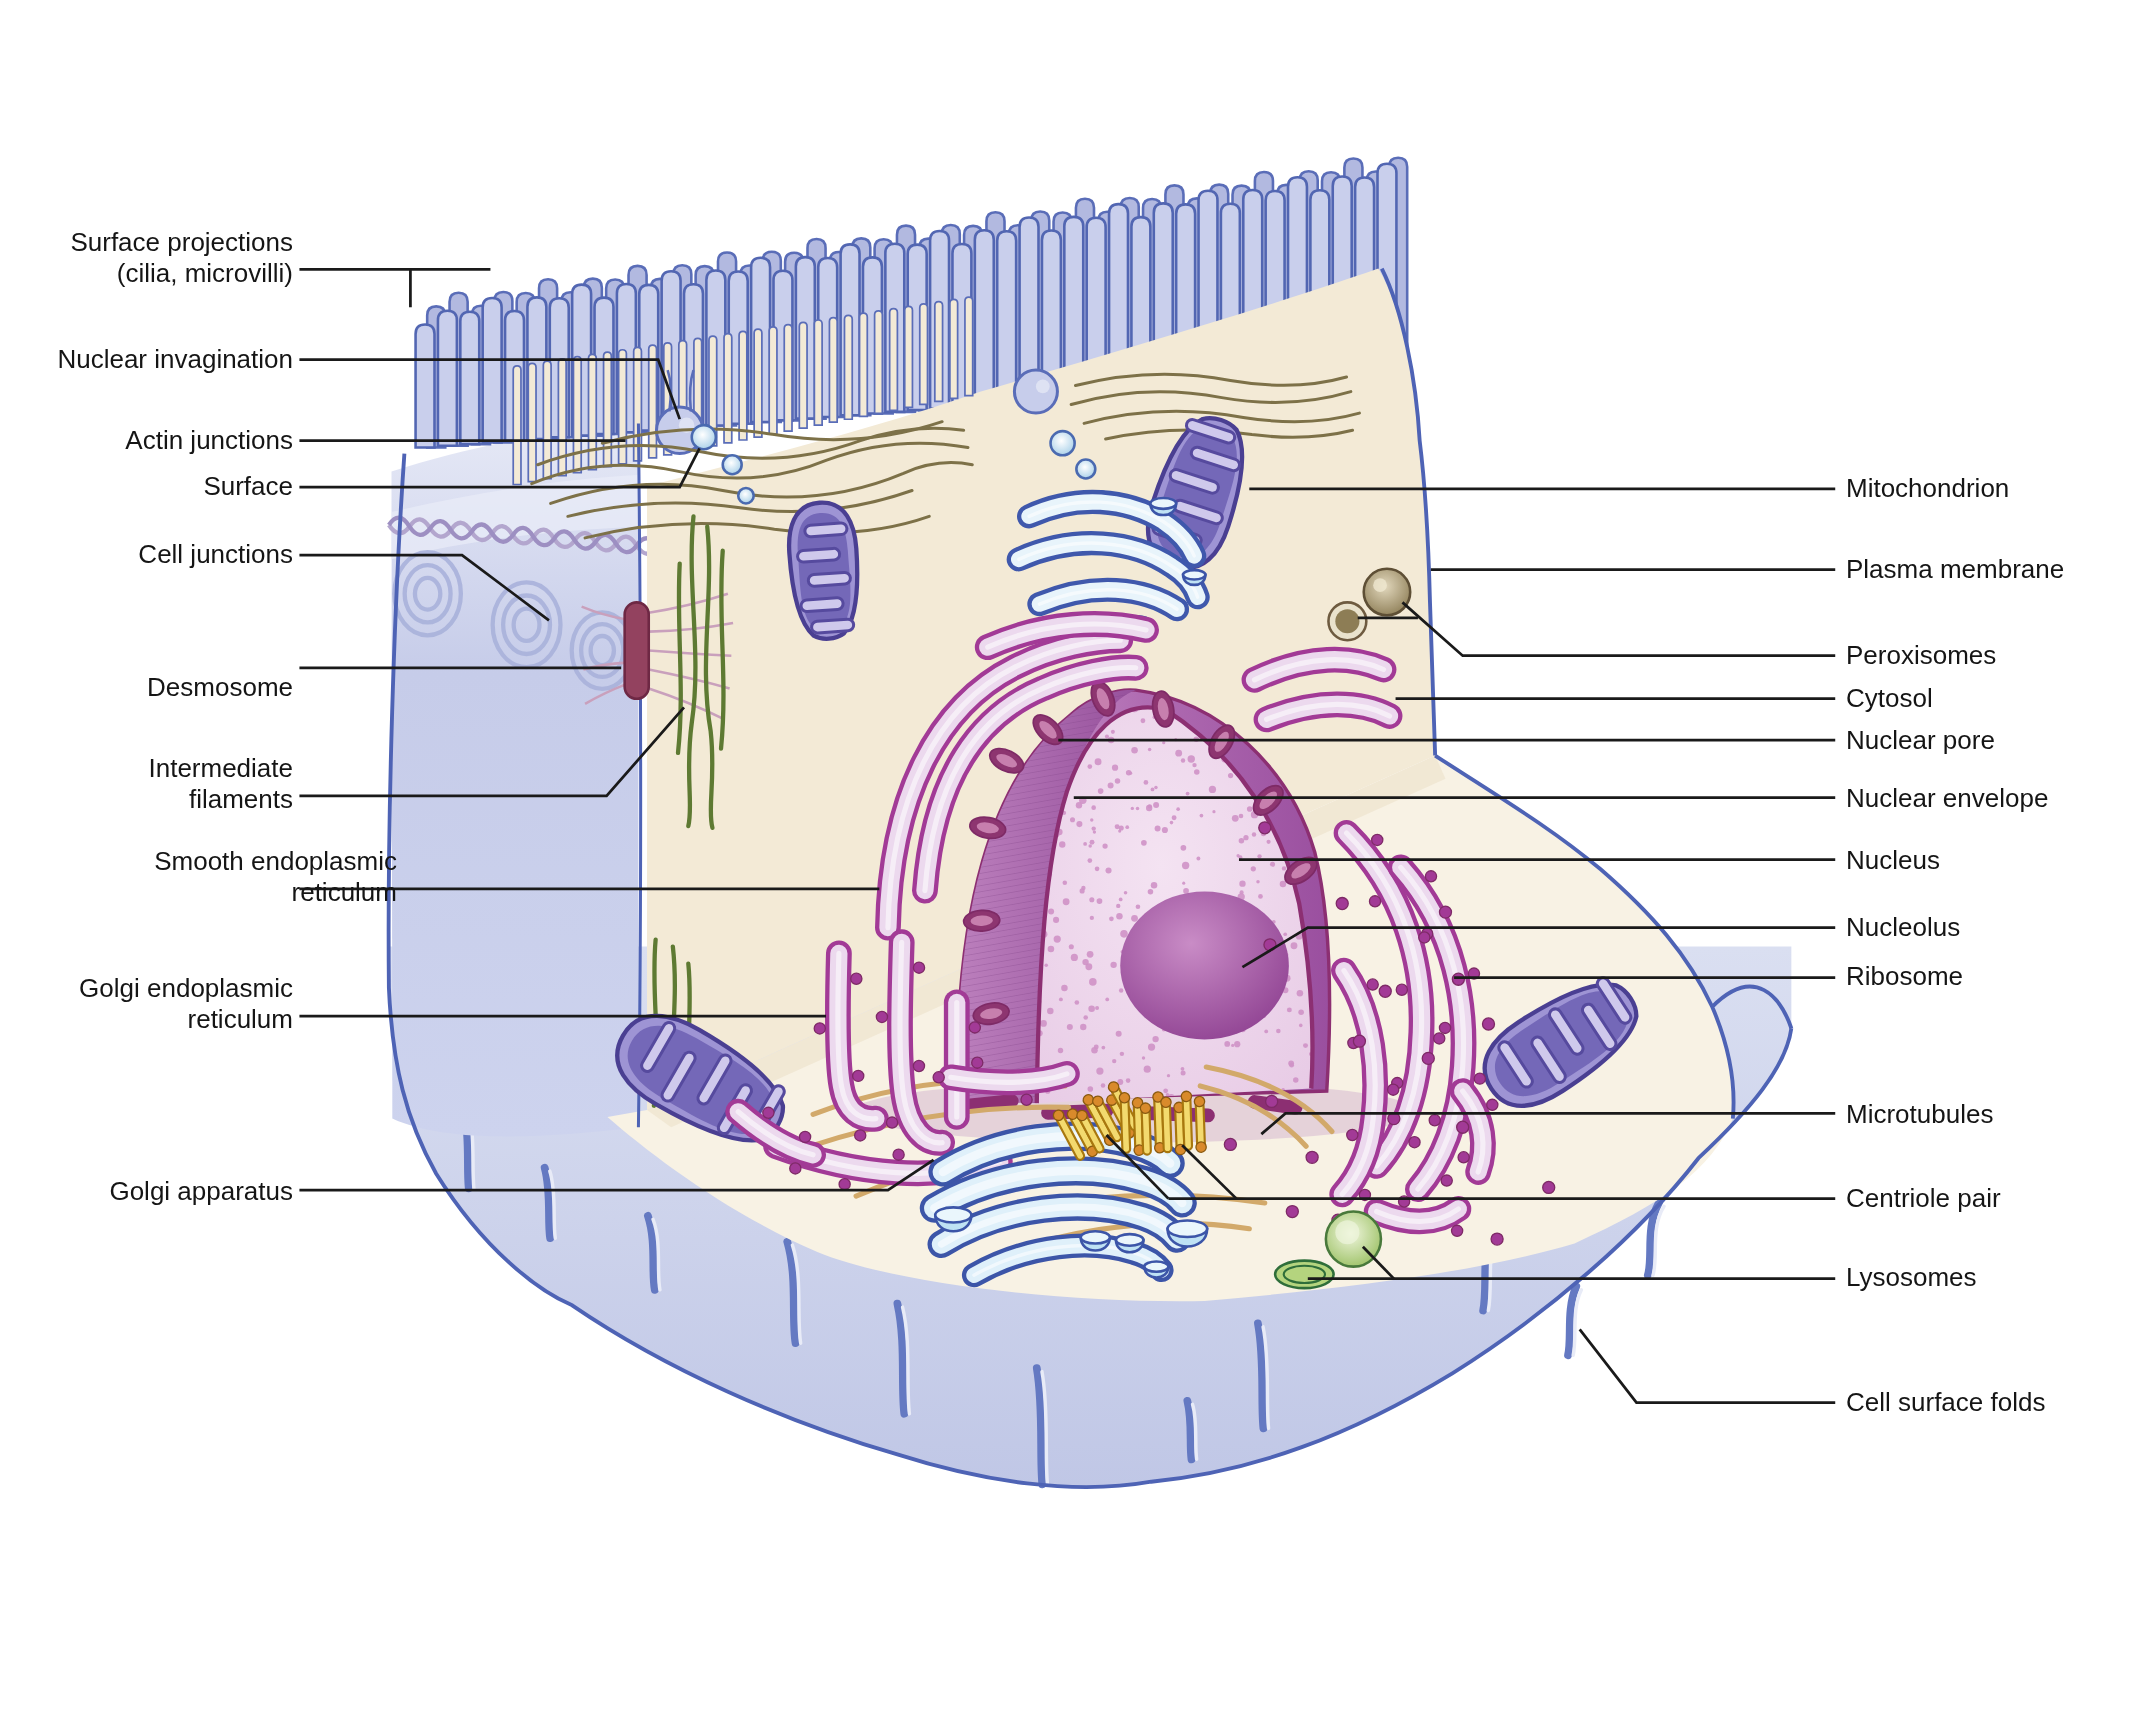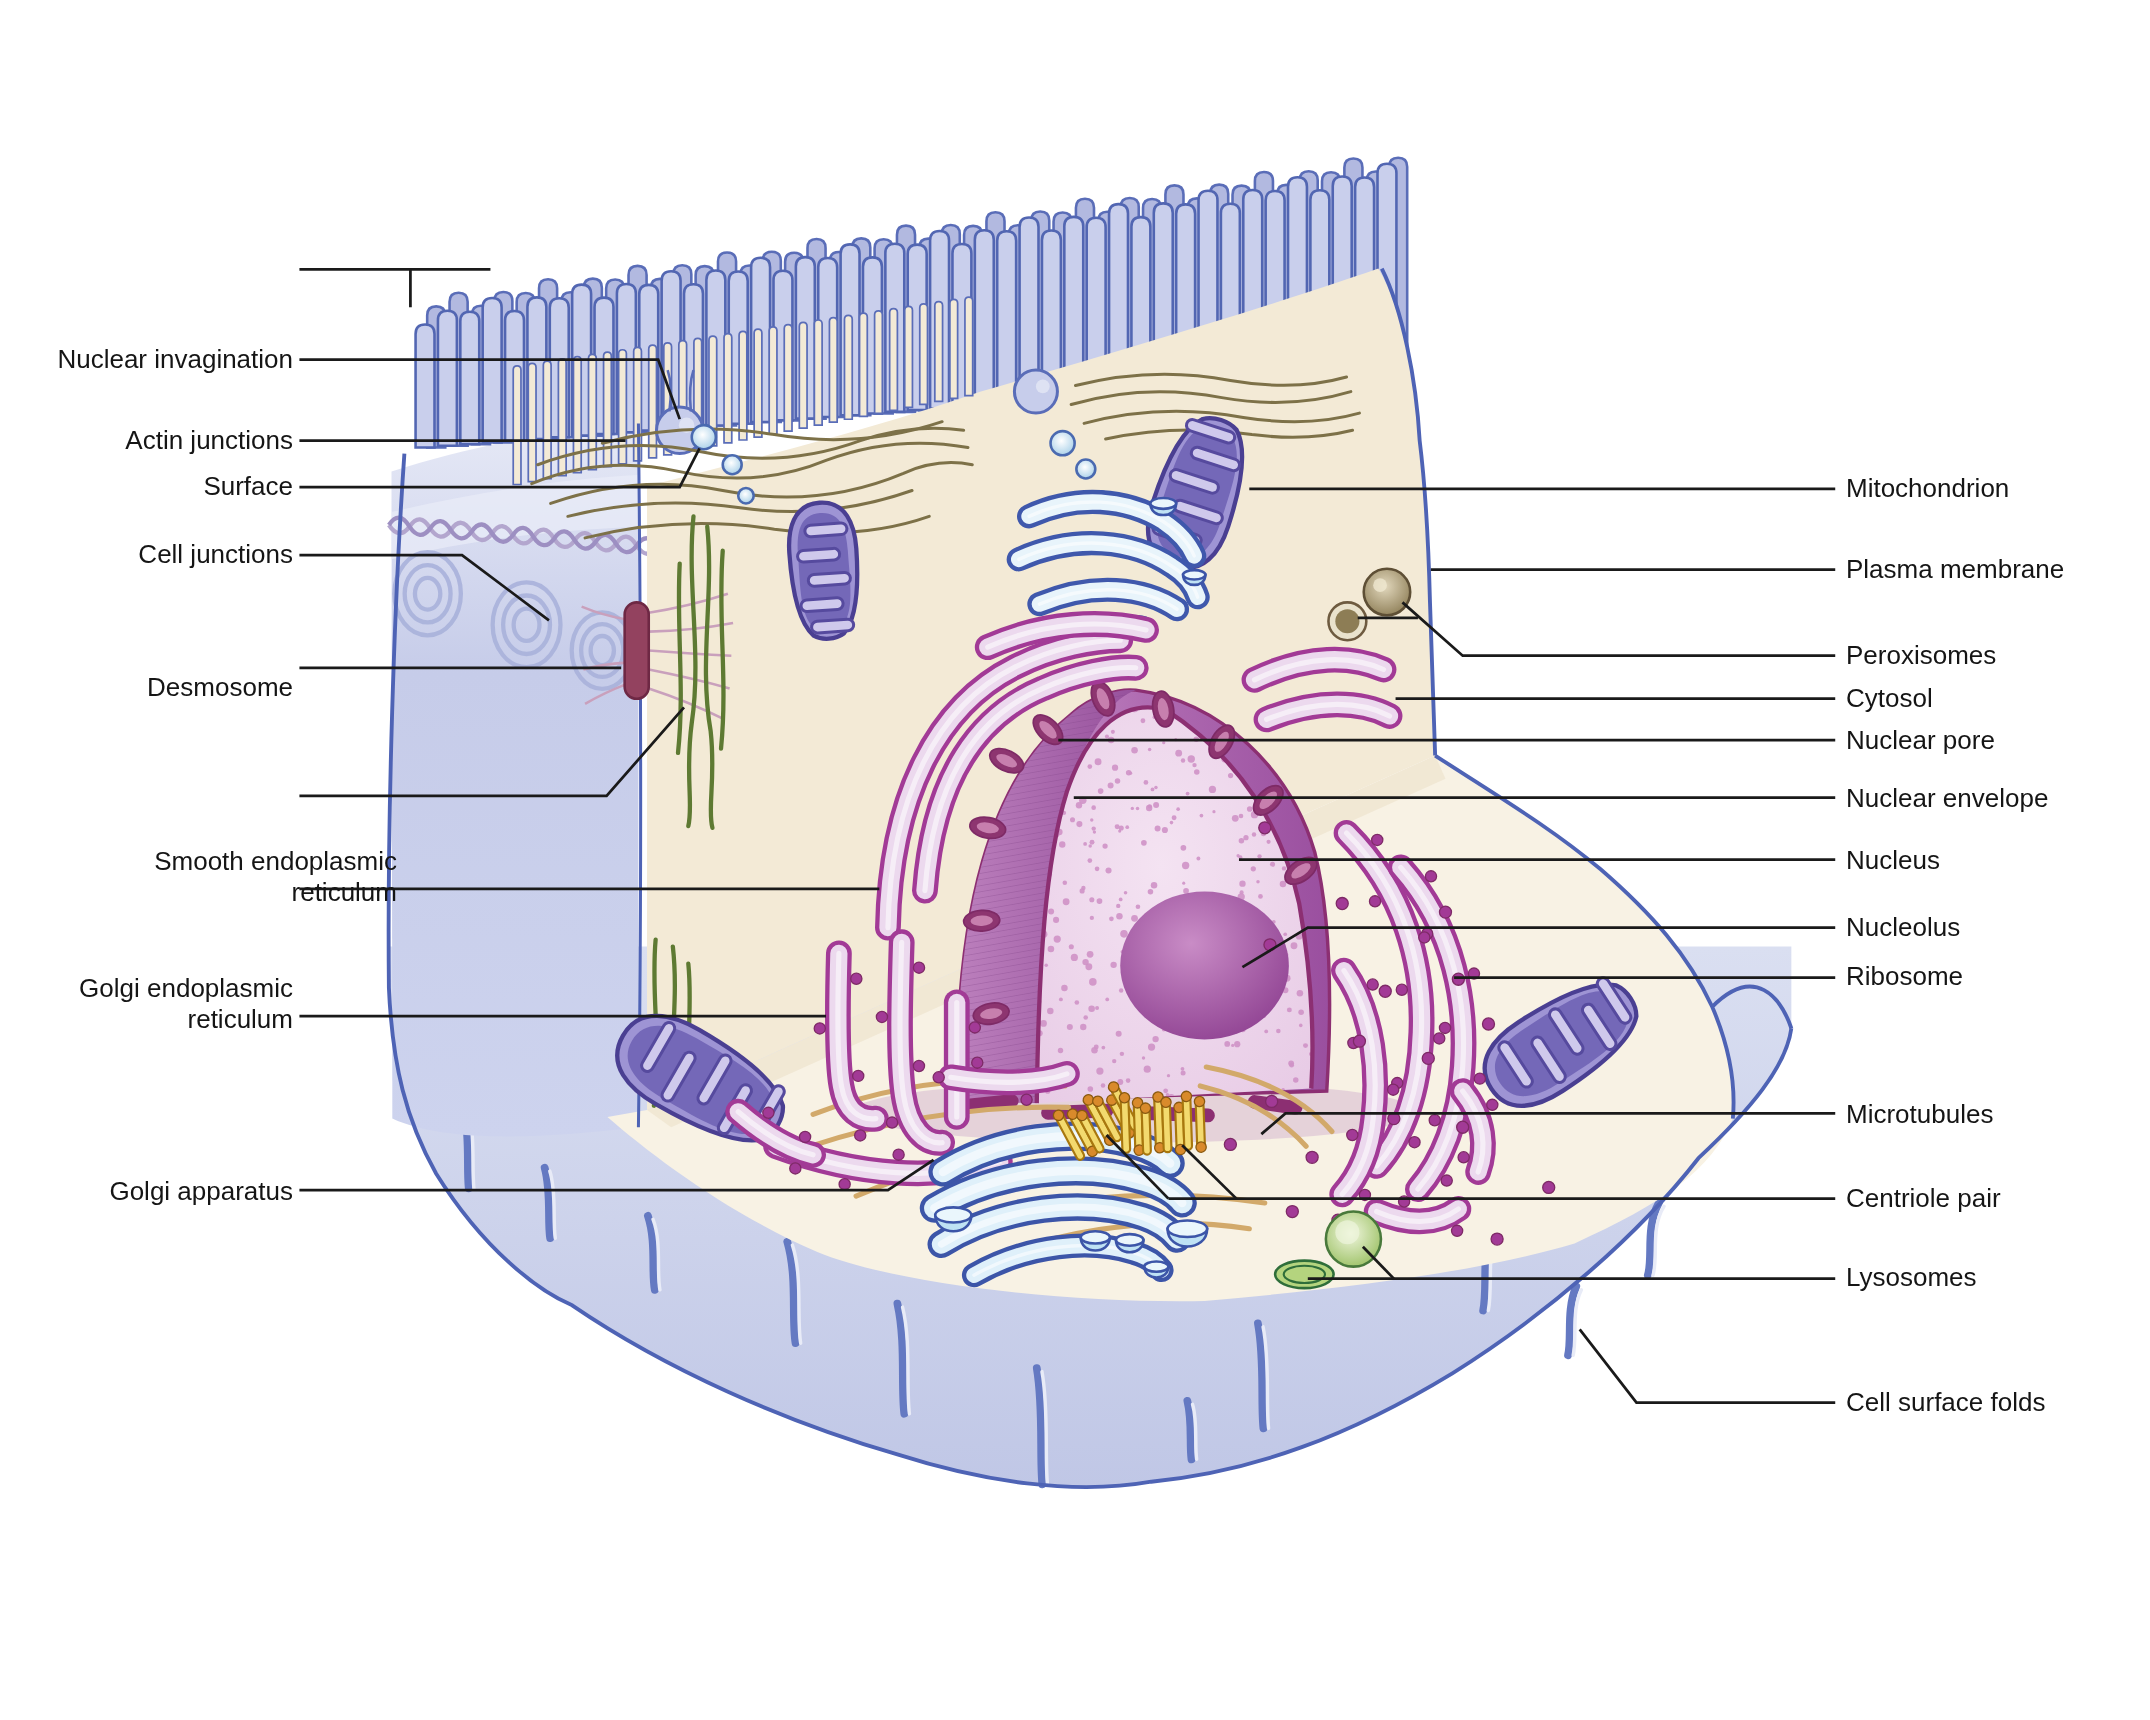--- a/index.html
+++ b/index.html
@@ -1005,25 +1005,29 @@
     <polyline points="2133,1294 1494,1294 1466,1318"></polyline>
     <polyline points="2133,1393 1358,1393"></polyline>
     <polyline points="1437,1393 1374,1331"></polyline>
     <polyline points="1358,1393 1286,1319"></polyline>
     <polyline points="2133,1486 1520,1486"></polyline>
     <polyline points="1620,1486 1584,1449"></polyline>
     <polyline points="2133,1630 1902,1630 1836,1545"></polyline>
   </g>
 </svg>
 
+<div class="lbl left" style="right:1858px;top:227px">Surface projections
+(cilia, microvilli)</div>
 <div class="lbl left" style="right:1858px;top:344px">Nuclear invagination</div>
 <div class="lbl left" style="right:1858px;top:425px">Actin junctions</div>
 <div class="lbl left" style="right:1858px;top:471px">Surface</div>
 <div class="lbl left" style="right:1858px;top:539px">Cell junctions</div>
 <div class="lbl left" style="right:1858px;top:672px">Desmosome</div>
+<div class="lbl left" style="right:1858px;top:753px">Intermediate
+filaments</div>
 <div class="lbl left" style="right:1754px;top:846px">Smooth endoplasmic
 reticulum</div>
 <div class="lbl left" style="right:1858px;top:973px">Golgi endoplasmic
 reticulum</div>
 <div class="lbl left" style="right:1858px;top:1176px">Golgi apparatus</div>
 <div class="lbl right" style="left:1846px;top:473px">Mitochondrion</div>
 <div class="lbl right" style="left:1846px;top:554px">Plasma membrane</div>
 <div class="lbl right" style="left:1846px;top:640px">Peroxisomes</div>
 <div class="lbl right" style="left:1846px;top:683px">Cytosol</div>
 <div class="lbl right" style="left:1846px;top:725px">Nuclear pore</div>

